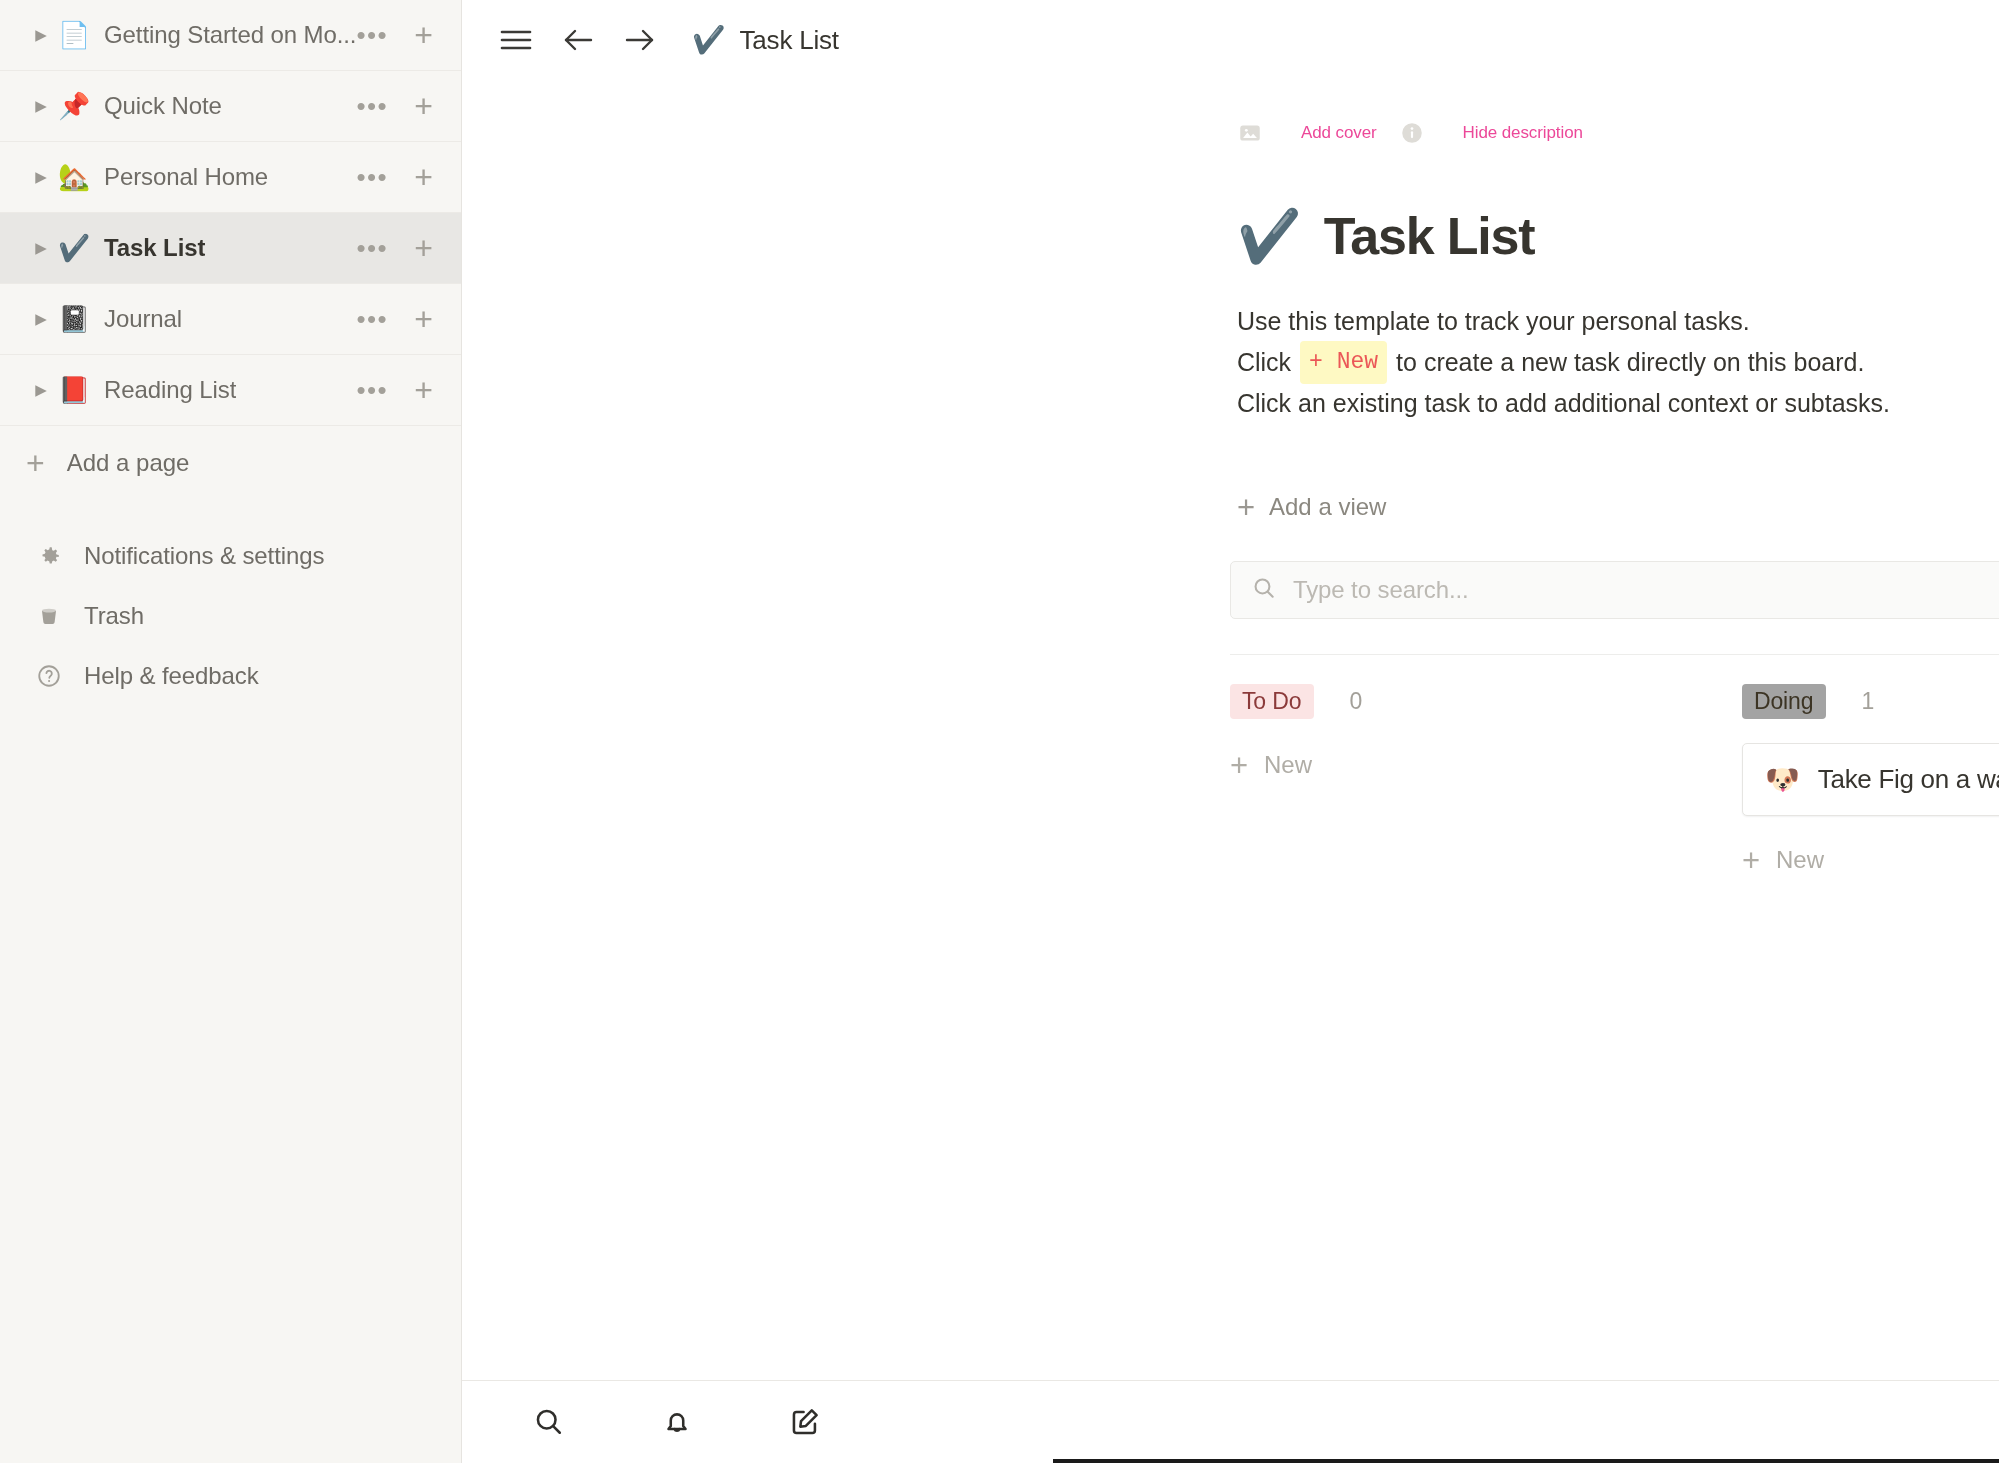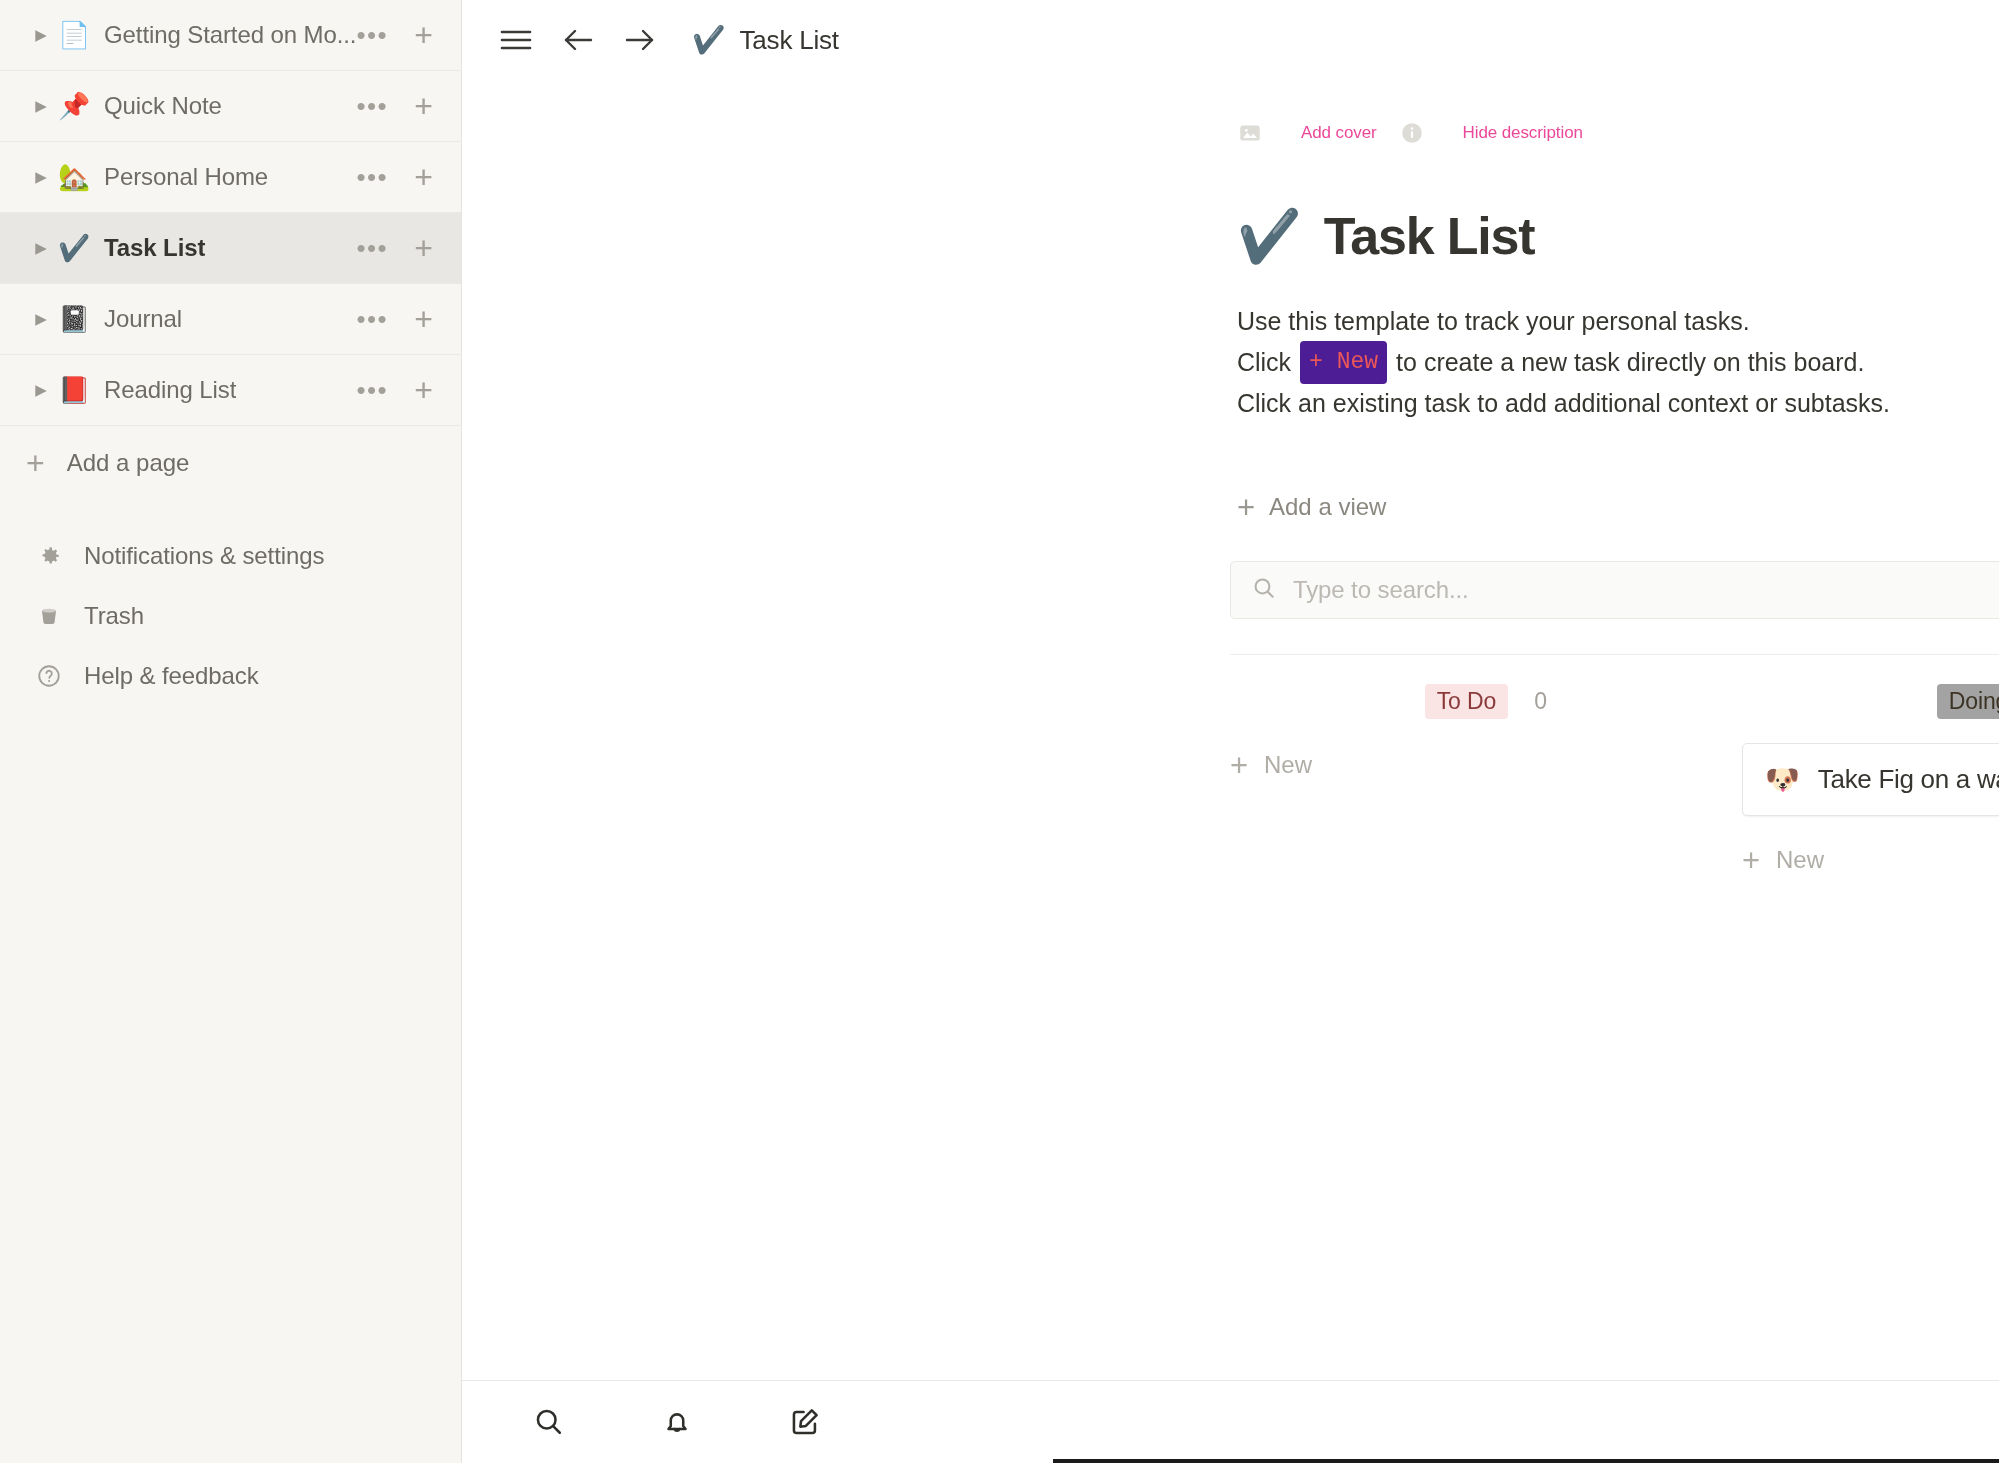--- a/index.html
+++ b/index.html
@@ -115,21 +115,21 @@
   .title-emoji { font-size: 52px; line-height: 1; }
   .page-title { font-size: 52px; font-weight: 700; color: #37352f; letter-spacing: -1.2px; }
 
   .desc { padding-left: 775px; margin-top: 36px; }
   .desc-line {
     font-size: 25px; color: #37352f; line-height: 39px;
     display: flex; align-items: center; flex-wrap: nowrap;
   }
   .code-new {
     display:inline-flex; align-items:center;
-    background:#4c1d95; color:#eb5757; border-radius: 4px;
+    background:#fef9c3; color:#eb5757; border-radius: 4px;
     padding: 2px 9px; margin: 0 9px; font-size: 23px;
     font-family: "Liberation Mono", monospace;
   }
 
   .viewbar {
     display: flex; align-items: center;
     padding-left: 775px; padding-right: 145px; margin-top: 56px; height: 56px;
   }
   .addview { display:flex; align-items:center; gap: 14px; cursor: pointer; }
   .addview .pl { font-size: 31px; color:#9b9892; font-weight:300; line-height:1; }
@@ -143,21 +143,21 @@
   }
   .search-ph { font-size: 24px; color: #bcb9b3; letter-spacing: -.1px; }
 
   .board-divider {
     margin-left: 768px; margin-right: 0;
     height: 1px; background: #ededeb; margin-top: 35px;
   }
 
   .board { display: flex; padding-left: 768px; padding-top: 26px; }
   .col { width: 512px; flex: none; padding-right: 0; }
-  .col-head { display: flex; align-items: center; gap: 26px; height: 40px; justify-content: center; }
+  .col-head { display: flex; align-items: center; gap: 36px; height: 40px; }
   .status-badge {
     display:inline-flex; align-items:center; border-radius: 4px;
     padding: 4px 12px; font-size: 23px; letter-spacing: -.1px;
     white-space: nowrap;
   }
   .col-count { font-size: 23px; color: #a3a099; }
   .cards { margin-top: 22px; }
   .card {
     background:#fff; border: 1px solid #e6e5e2; border-radius: 5px;
     box-shadow: 0 1px 2px rgba(15,15,15,.06);

